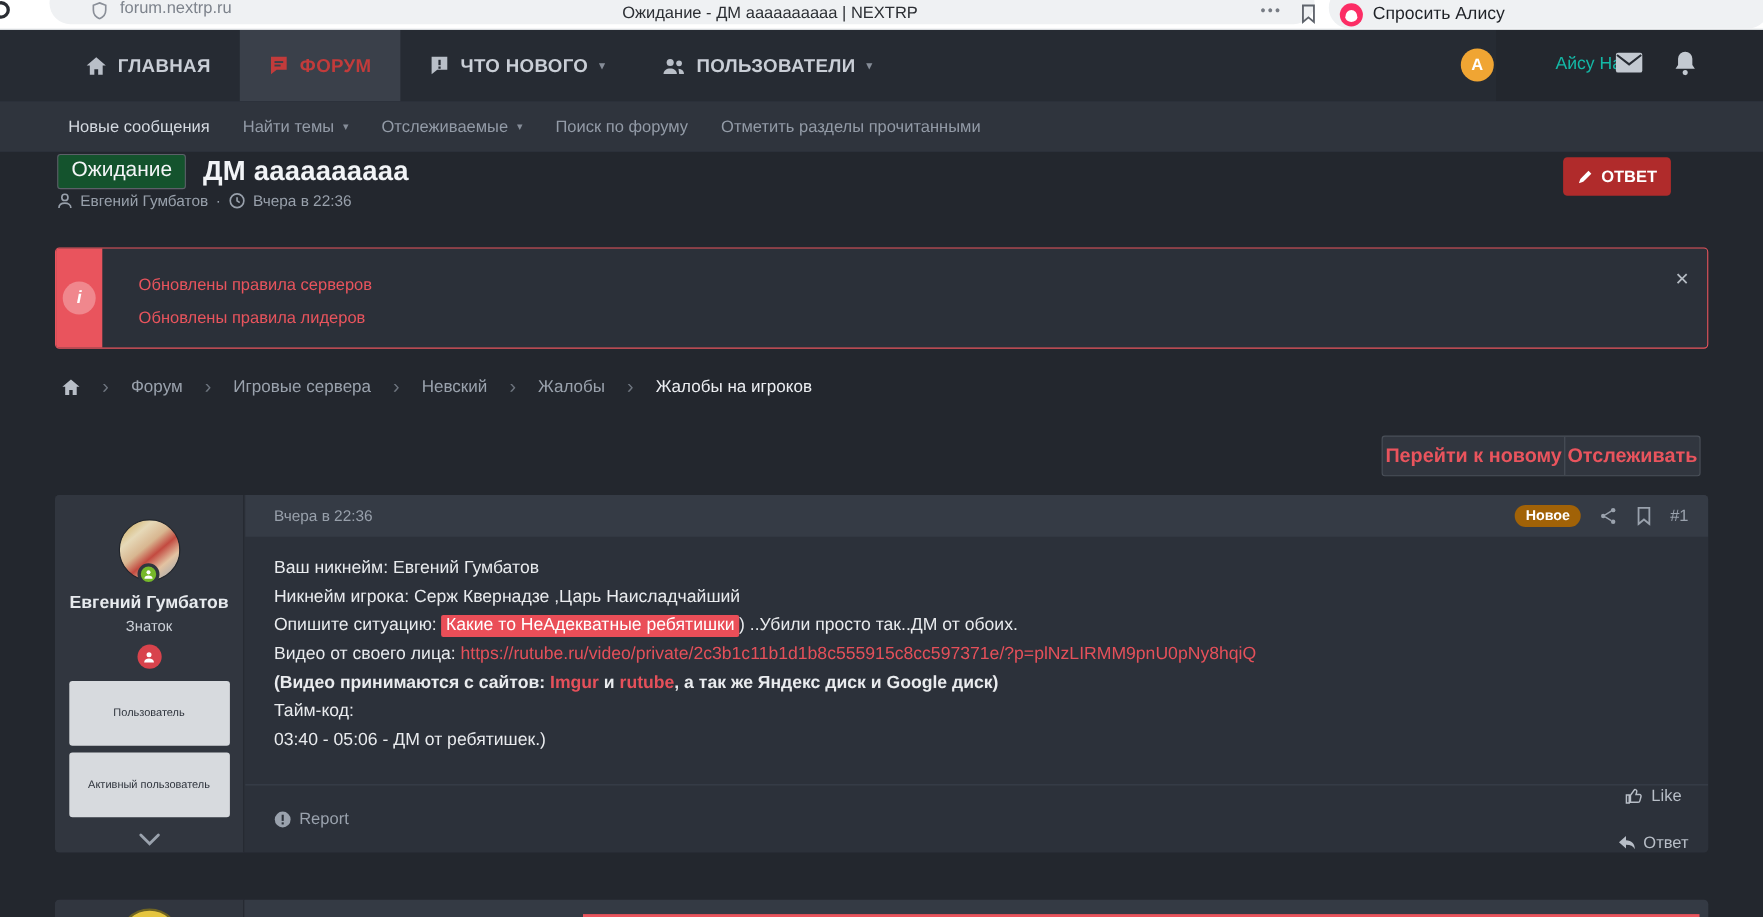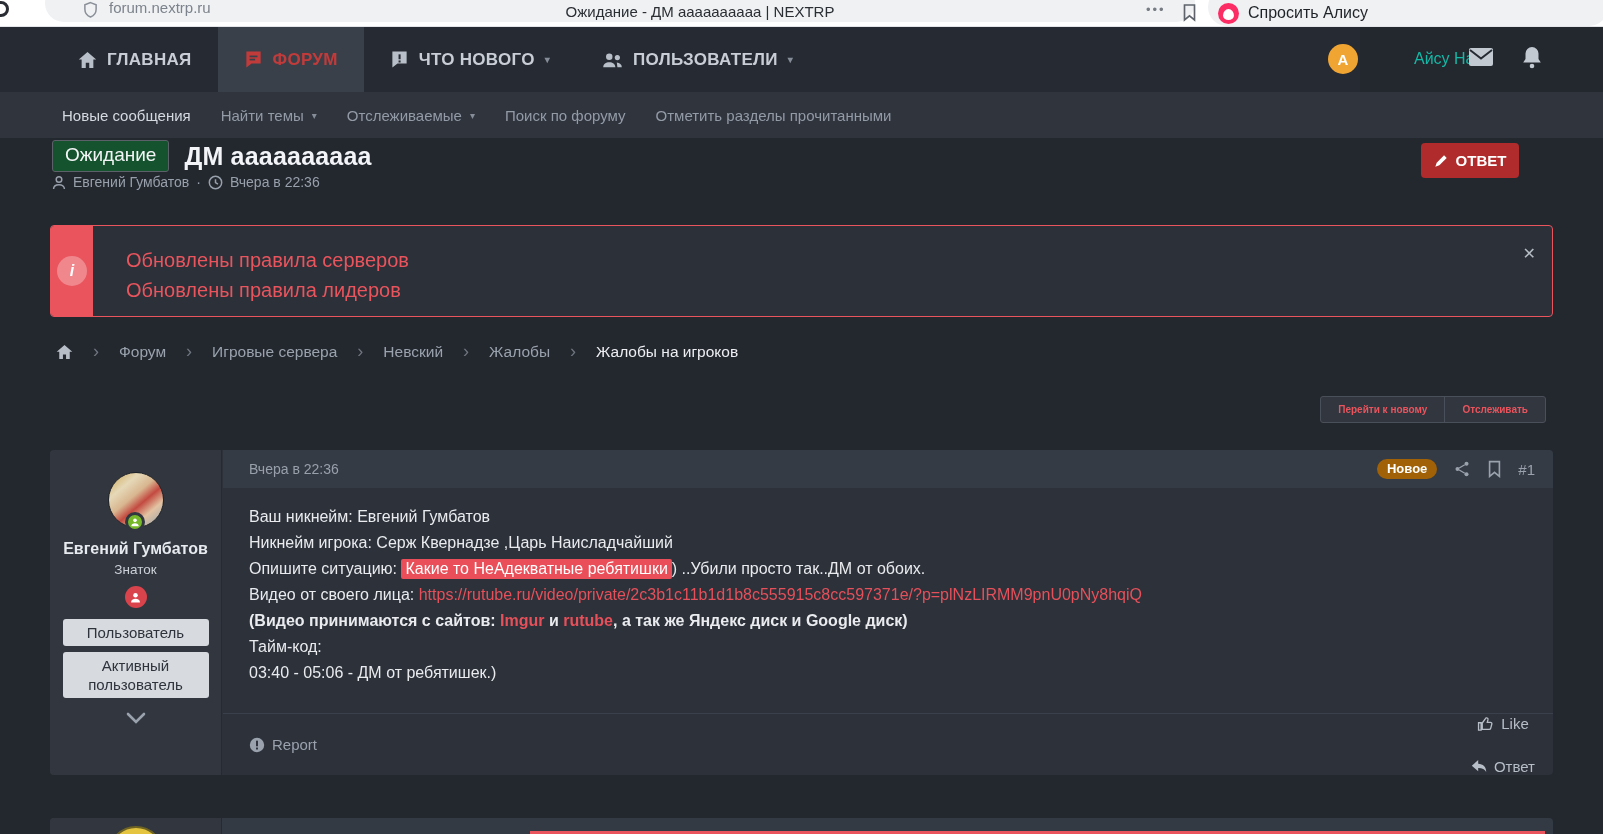--- a/index.html
+++ b/index.html
@@ -40,43 +40,43 @@
   
   .thread-head-row { position:absolute; left:52px; top:140px; display:flex; align-items:center; }
   .status-badge { border:1px solid #5c6069; background:#14532d; color:#f4f5f7; font-size:19px; padding:3px 12px 5px; border-radius:3px; }
   .thread-title { margin-left:15px; font-size:25px; font-weight:bold; color:#f2f4f7; letter-spacing:.2px; }
   .thread-meta { position:absolute; left:52px; top:174px; display:flex; align-items:center; gap:7px; font-size:14px; color:#98a0ab; }
   .reply-btn { position:absolute; left:1421px; top:143px; width:98px; height:35px; background:#b02b2b; border-radius:4px; color:#fff; font-weight:bold; font-size:15px; display:flex; align-items:center; justify-content:center; gap:8px; cursor:pointer; }
   
   .alert-box { position:absolute; left:50px; top:225px; width:1503px; height:92px; background:#2b3039; border:1px solid #e9545d; border-radius:4px; }
   .alert-strip { position:absolute; left:0; top:0; bottom:0; width:42px; background:#e9545d; border-radius:3px 0 0 3px; display:flex; align-items:center; justify-content:center; }
   .alert-i { width:30px; height:30px; border-radius:50%; background:#f0878d; color:#fff; font-weight:bold; font-size:16px; font-style:italic; display:flex; align-items:center; justify-content:center; }
-  .alert-lines { position:absolute; left:75px; top:19px; font-size:20px; line-height:30px; }
+  .alert-lines { position:absolute; left:75px; top:19px; font-size:15px; line-height:30px; }
   .alert-lines a { color:#e9545d; cursor:pointer; display:block; }
   .alert-close { position:absolute; right:16px; top:18px; color:#b6bcc4; font-size:16px; cursor:pointer; }
   
   .breadcrumb { position:absolute; left:56px; top:341px; display:flex; align-items:center; gap:20px; font-size:15.5px; color:#9aa2ad; }
   .crumb { cursor:pointer; white-space:nowrap; }
   .crumb.current { color:#eceef2; font-weight:normal; }
   .crumb-sep { color:#6e757f; font-size:18px; }
   
   .thread-actions { position:absolute; right:57px; top:396px; display:flex; border:1px solid #4a5059; border-radius:3px; overflow:hidden; background:#31363f; }
-  .ta-btn { padding:7px 17px; font-size:10px; font-weight:bold; color:#e9545d; cursor:pointer; white-space:nowrap; }
+  .ta-btn { padding:7px 2px; font-size:18px; font-weight:bold; color:#e9545d; cursor:pointer; white-space:nowrap; }
   .ta-btn + .ta-btn { border-left:1px solid #4a5059; }
   
   .post { position:absolute; left:50px; top:450px; width:1503px; height:325px; border-radius:4px; overflow:hidden; background:#2c313a; }
   .author-col { position:absolute; left:0; top:0; bottom:0; width:172px; background:#31363f; border-right:1px solid #262a31; display:flex; flex-direction:column; align-items:center; padding-top:22px; }
   .avatar-wrap { position:relative; width:56px; height:56px; }
   .avatar-img { width:56px; height:56px; border-radius:50%; border:1px solid #20242a;
      background:linear-gradient(140deg,#caa24a 0%,#e6d9b8 26%,#d8b690 44%,#c34a40 58%,#e3c3a2 74%,#8fa0b0 100%); }
   .online-badge { position:absolute; left:17px; bottom:-4px; width:20px; height:20px; border-radius:50%; background:#76b82a; border:3px solid #31363f; display:flex; align-items:center; justify-content:center; }
   .author-name { margin-top:12px; font-size:16px; font-weight:bold; color:#e7eaee; cursor:pointer; }
   .author-rank { margin-top:4px; font-size:13.5px; color:#ccd1d8; }
   .role-badge { margin-top:9px; width:22px; height:22px; border-radius:50%; background:#d8434c; display:flex; align-items:center; justify-content:center; }
-  .banner { margin-top:11px; width:146px; background:#d7dade; color:#2e333c; font-size:15px; text-align:center; padding:4px 2px; border-radius:3px; line-height:19px; }
+  .banner { margin-top:11px; width:146px; background:#d7dade; color:#2e333c; font-size:10px; text-align:center; padding:20px 2px; border-radius:3px; line-height:19px; }
   .banner.second { margin-top:6px; }
   .expand-chevron { margin-top:13px; cursor:pointer; }
   .post-main { position:absolute; left:173px; top:0; right:0; bottom:0; display:flex; flex-direction:column; }
   .post-header { height:38px; background:#353b45; display:flex; align-items:center; padding:0 18px 0 26px; }
   .post-time { font-size:14px; color:#98a0ab; cursor:pointer; }
   .ph-right { margin-left:auto; display:flex; align-items:center; gap:16px; }
   .new-badge { background:#a16207; color:#fff; font-size:13px; font-weight:bold; padding:2px 10px 3px; border-radius:10px; }
   .post-num { font-size:15px; color:#9aa2ad; cursor:pointer; }
   .post-body { padding:16px 26px 0; font-size:16px; line-height:26px; color:#e9ebee; }
   .post-body .ln { white-space:nowrap; }

